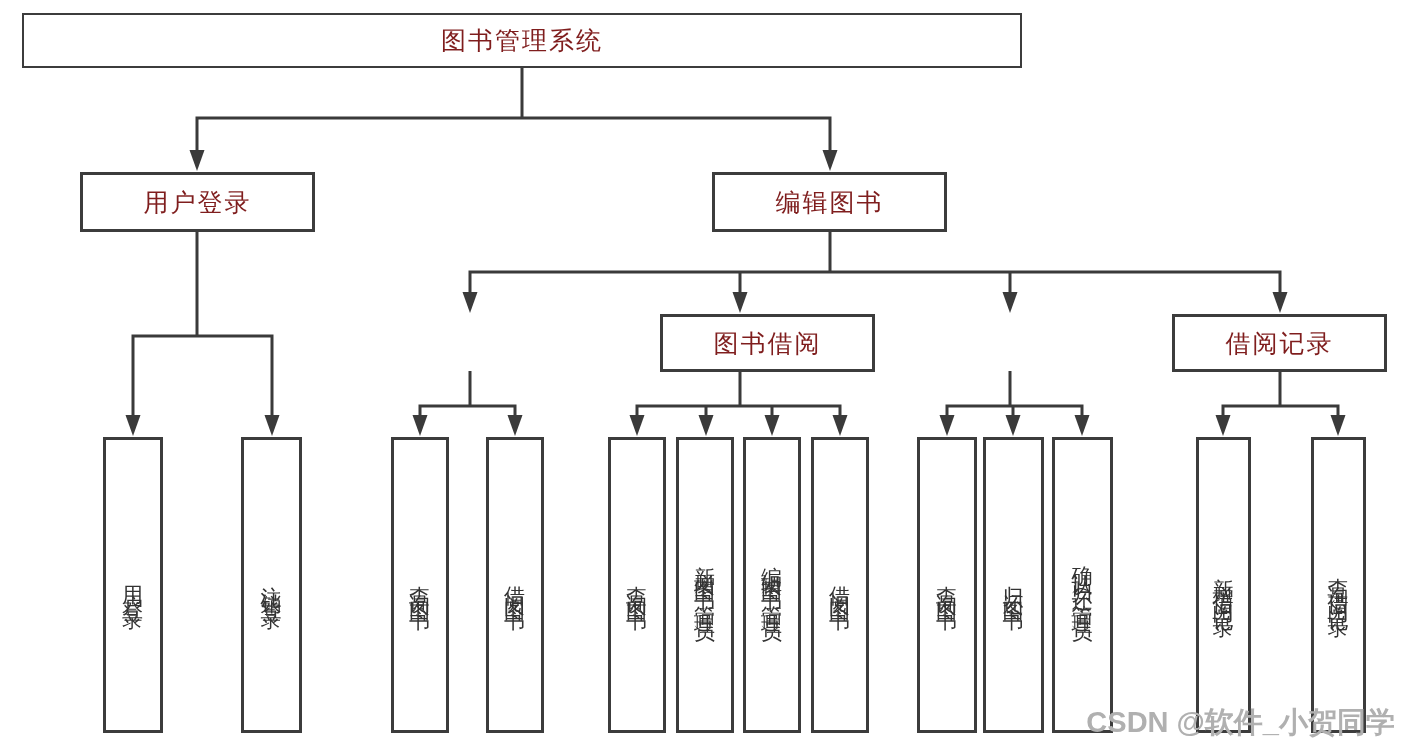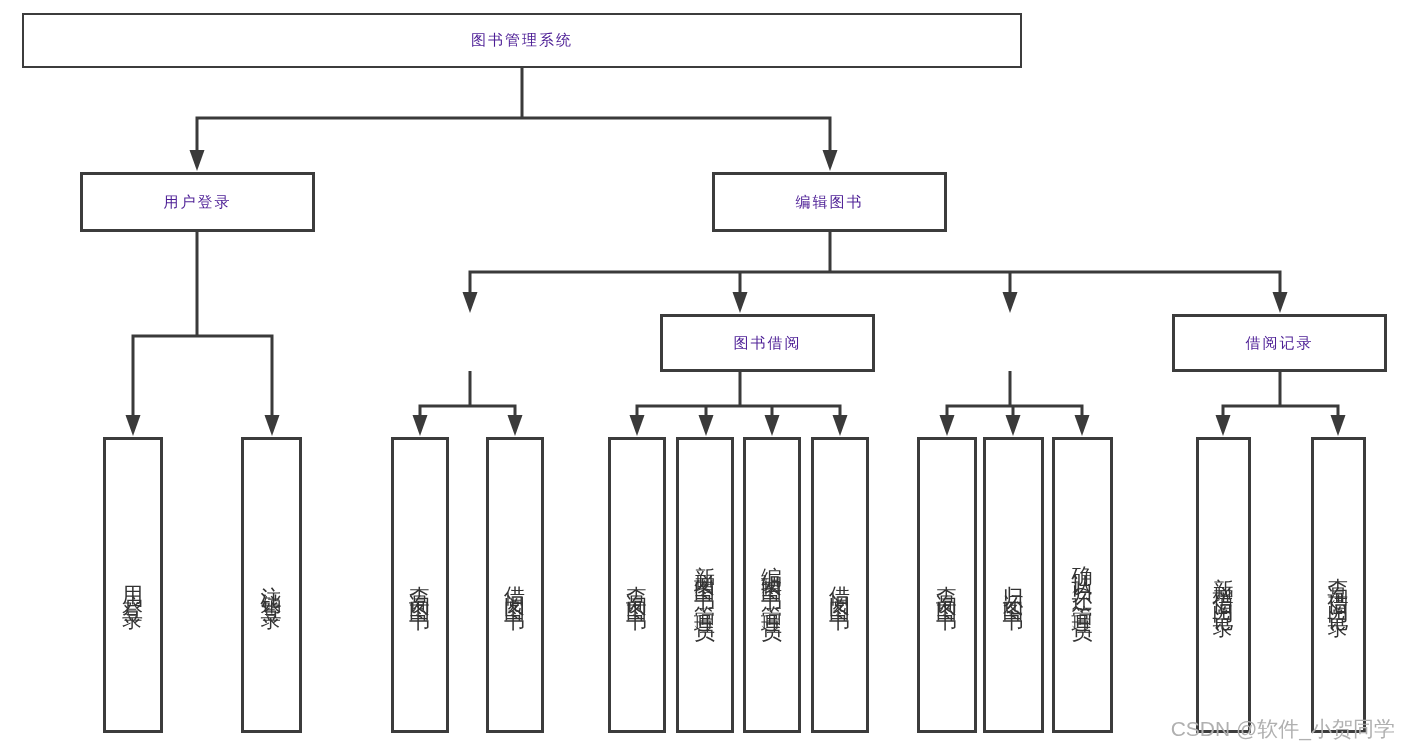--- a/index.html
+++ b/index.html
@@ -22,23 +22,23 @@
     position: absolute;
     background: #ffffff;
     border: 3px solid #3c3c3c;
     box-sizing: border-box;
     display: flex;
     align-items: center;
     justify-content: center;
     z-index: 1;
   }
   .node .lbl {
-    font-size: 15px;
+    font-size: 25px;
     letter-spacing: 2px;
-    color: #4c1d95;
+    color: #7f1d1d;
     white-space: nowrap;
   }
   
   .root { left: 22px; top: 13px; width: 1000px; height: 55px; border-width: 2px; }
   
   .l2 { top: 172px; width: 235px; height: 60px; }
   .l2a { left: 80px; }
   .l2b { left: 712px; }
   
   .l3 { top: 314px; width: 215px; height: 58px; }
@@ -67,24 +67,25 @@
   .lfH { left: 811px; width: 58px; }
   .lfI { left: 917px; width: 60px; }
   .lfJ { left: 983px; width: 61px; }
   .lfK { left: 1052px; width: 61px; }
   .lfL { left: 1196px; width: 55px; }
   .lfM { left: 1311px; width: 55px; }
   .watermark {
     position: absolute;
     right: 10px;
     bottom: 4px;
-    font-size: 21px;
+    font-size: 29px;
     color: #b0b0b0;
     z-index: 2;
     white-space: nowrap;
+    font-weight: bold;
   }
 </style>
 </head>
 <body>
 
 <div id="canvas">
 
   <svg id="wires" viewBox="0 0 1405 747" xmlns="http://www.w3.org/2000/svg">
     <g stroke="#3a3a3a" stroke-width="3" fill="none">
 

